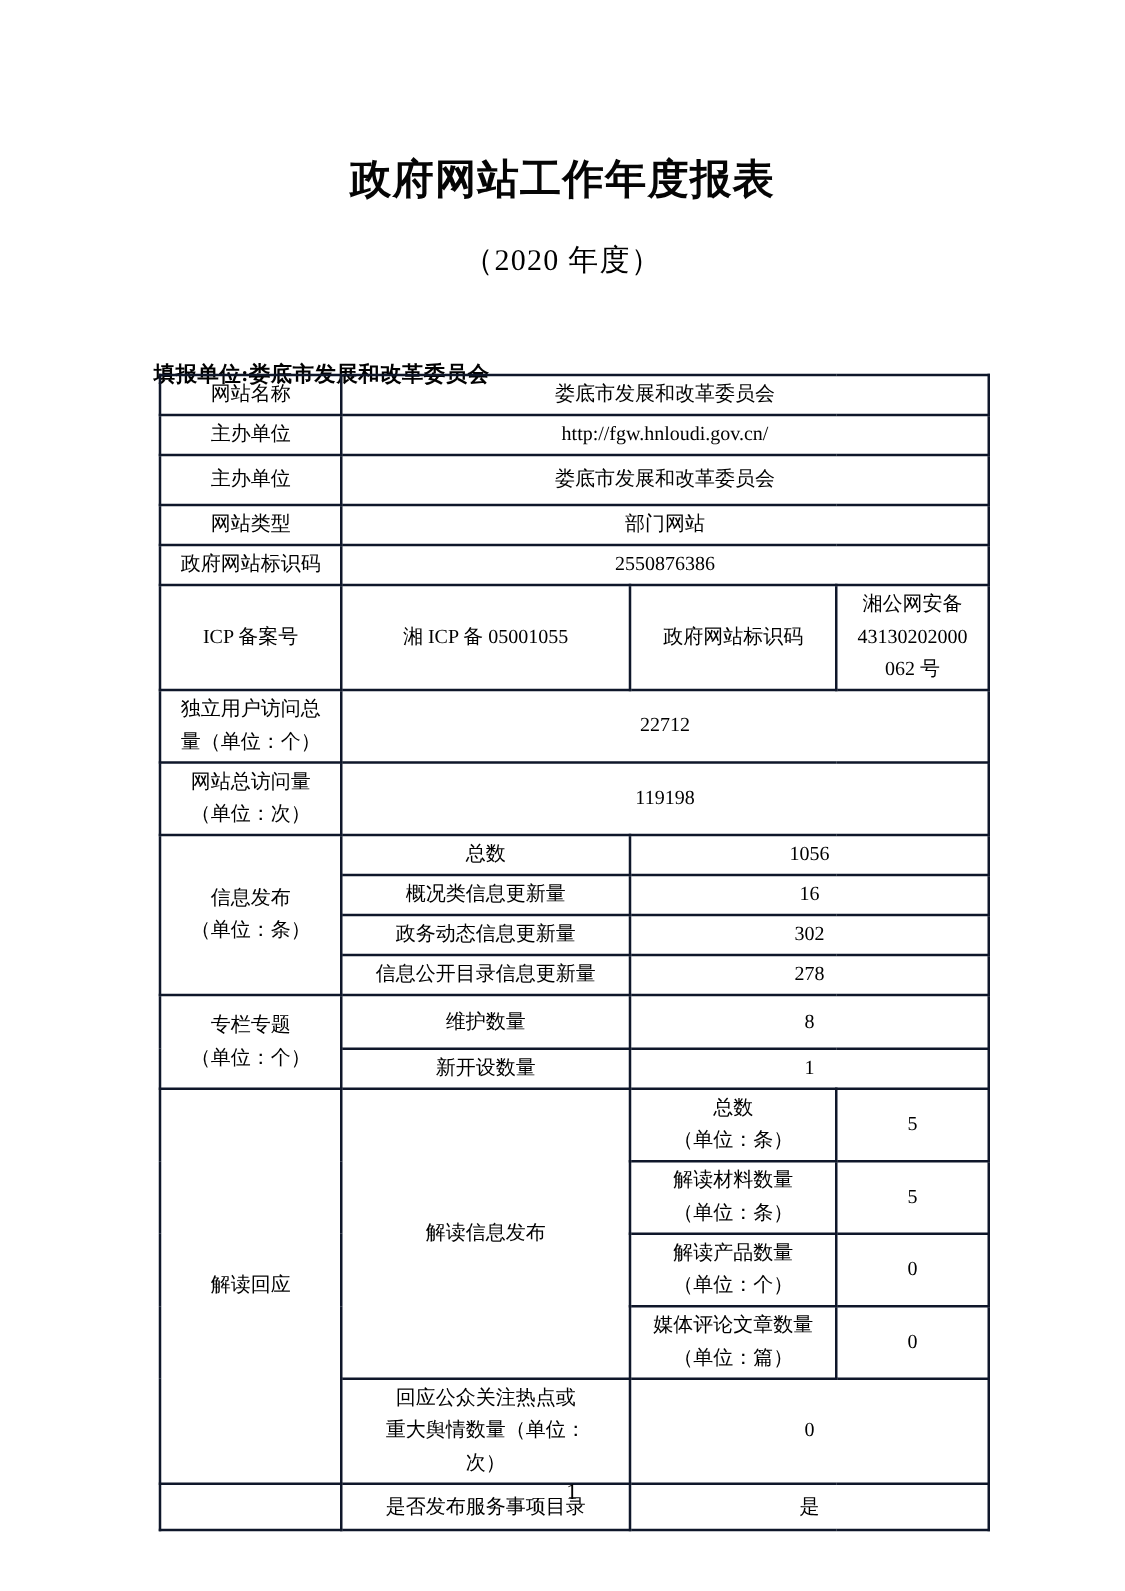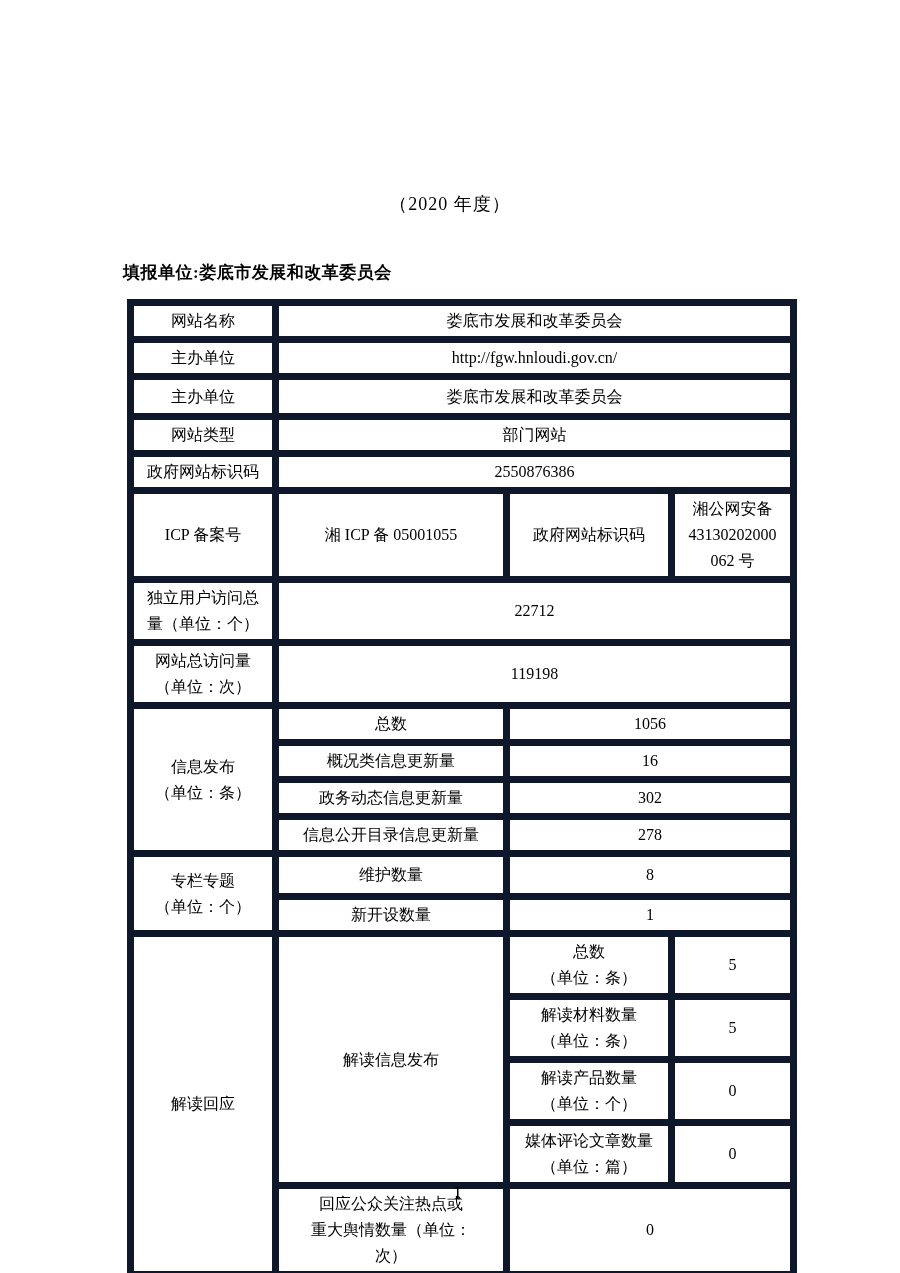--- a/index.html
+++ b/index.html
@@ -15,51 +15,52 @@
   }
   .doc-title {
     position:absolute; top:121px; left:0; width:900px;
     text-align:center;
     font-family:"Liberation Sans","DejaVu Sans",sans-serif;
     font-weight:700; font-size:33px; letter-spacing:1px;
     color:#050505;
   }
   .doc-subtitle {
     position:absolute; top:192px; left:0; width:900px;
-    text-align:center; font-size:18px; letter-spacing:1px;
+    text-align:center; font-size:24px; letter-spacing:1px;
   }
   .reporting-unit {
-    position:absolute; top:261px; left:123px;
+    position:absolute; top:288px; left:123px;
     font-size:17px; font-weight:700; letter-spacing:0.5px;
   }
   table.report {
     position:absolute; top:299px; left:127px;
     width:663px; border-collapse:collapse; table-layout:fixed;
     border:2px solid #000;
   }
   table.report td {
-    border:7px solid #0f172a;
+    border:2px solid #0f172a;
     text-align:center; vertical-align:middle;
     font-size:16px; line-height:26px;
     white-space:pre-line;
     padding:2px 4px;
     overflow:hidden;
     margin-top:36px;
   }
   td.num { font-size:17px; }
   .page-number {
     position:absolute; top:1183px; left:0; width:915px;
     text-align:center; font-size:18px;
   }
 </style>
 </head>
 <body>
 
 <div class="page">
 
+  <div class="doc-title">政府网站工作年度报表</div>
   <div class="doc-subtitle">（2020 年度）</div>
   <div class="reporting-unit">填报单位:娄底市发展和改革委员会</div>
 
   <table class="report">
     <colgroup>
       <col style="width:145px">
       <col style="width:231px">
       <col style="width:165px">
       <col style="width:122px">
     </colgroup>

